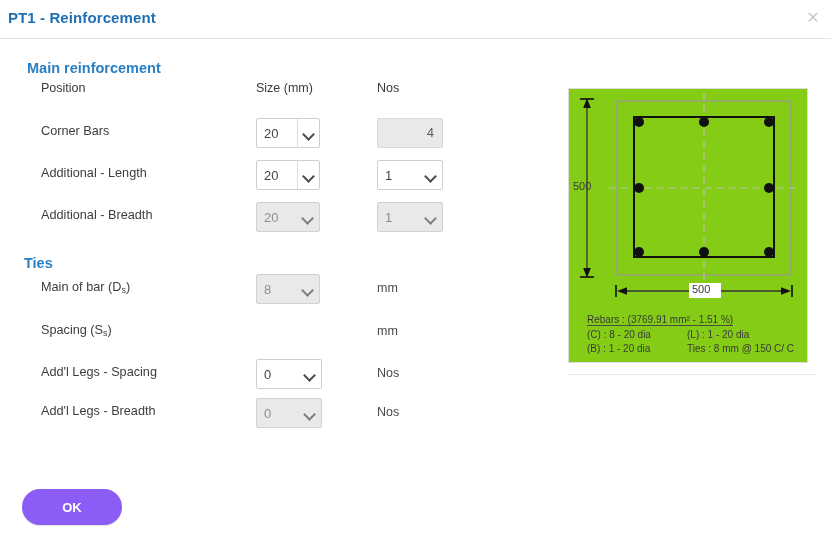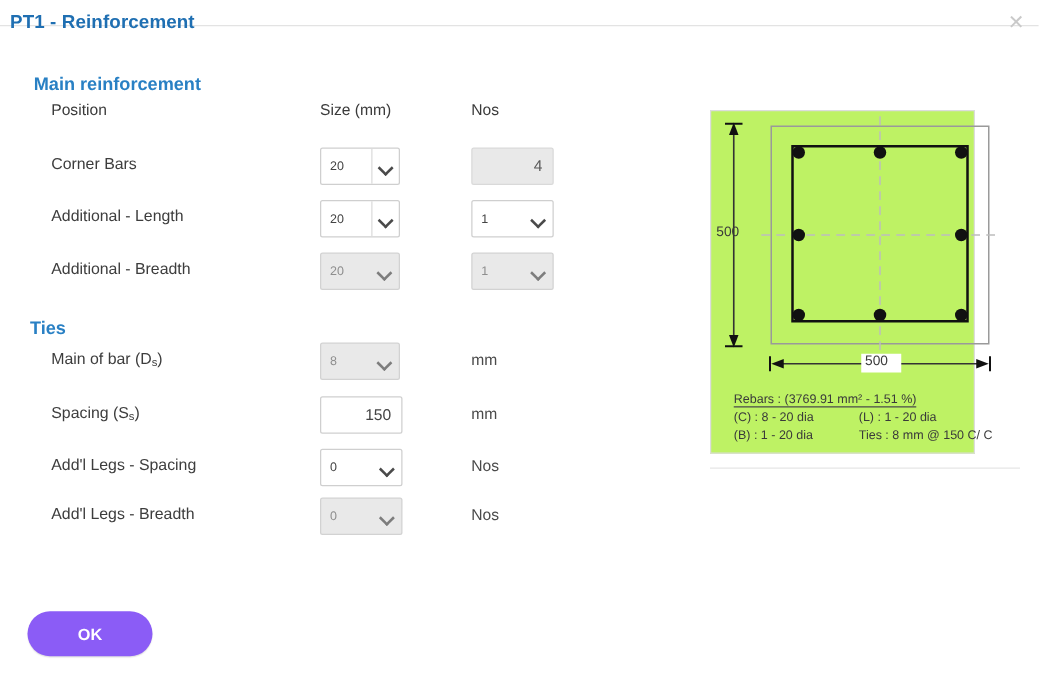--- a/index.html
+++ b/index.html
@@ -7,21 +7,21 @@
     margin: 0; padding: 0;
     width: 831px; height: 545px;
     background: #ffffff;
     font-family: "Liberation Sans", sans-serif;
     overflow: hidden;
   }
   #root { position: relative; width: 831px; height: 545px; background:#fff; }
 
   
   .dlg-header {
-    position: absolute; left: 0; top: 0; width: 831px; height: 21px;
+    position: absolute; left: 0; top: 0; width: 831px; height: 39px;
     border-bottom: 1px solid #e3e3e3;
   }
   .dlg-title {
     position: absolute; left: 8px; top: 9px;
     font-size: 15px; font-weight: bold; color: #1f6fb2;
     letter-spacing: .1px; white-space: nowrap;
   }
   .close-btn {
     position: absolute; right: 7px; top: 7px;
     width: 22px; height: 22px; line-height: 22px; text-align: center;
@@ -52,21 +52,21 @@
     font-size: 12.7px; color: #3d3d3d; white-space: nowrap;
   }
   .row-label sub { font-size: 9px; vertical-align: -2px; }
   .sel {
     width: 64px; height: 30px;
     border: 1px solid #cfcfcf; background: #ffffff; border-radius: 2px;
     position: absolute;
   }
   .sel .val {
     position: absolute; left: 7px; top: 6px;
-    font-size: 10px; color: #444; line-height: 17px;
+    font-size: 13px; color: #444; line-height: 17px;
   }
   .sel .caret {
     position: absolute; right: 0px; top: 0px; width: 22px; height: 28px;
     border-left: 1px solid #dcdcdc;
   }
   .sel .caret::after {
     content: ""; position: absolute; left: 6px; top: 11px;
     width: 7px; height: 7px;
     border-left: 2px solid #4a4a4a; border-bottom: 2px solid #4a4a4a;
     transform: rotate(-45deg);
@@ -99,22 +99,22 @@
     width: 100px; height: 36px; border-radius: 18px;
     background: #8b5cf6; border: none; cursor: pointer;
     color: #ffffff; font-size: 13px; font-weight: bold;
     font-family: "Liberation Sans", sans-serif;
     box-shadow: 0 1px 1px rgba(0,0,0,.12);
   }
 
   
   .diag-panel {
     position: absolute; left: 568px; top: 88px;
-    width: 212px; height: 275px;
-    border: 1px solid #dcdcdc; background: #bef264;
+    width: 240px; height: 275px;
+    border: 1px solid #dcdcdc; background: #84cc16;
   }
   .diag-sep {
     position: absolute; left: 568px; top: 374px; width: 248px;
     border-top: 1px solid #e6e6e6;
   }
   .diag-svg { position: absolute; left: 0; top: 0; }
   .cap { position: absolute; font-size: 10px; color: #3a3a3a; white-space: nowrap;
          font-family: "Liberation Sans", sans-serif; }
   .cap-underline { border-bottom: 1px solid #4a4a4a; padding-bottom: 0px; }
 </style>
@@ -175,23 +175,20 @@
     <div class="row-label"><span>Main of bar (D</span><sub>s</sub><span>)</span></div>
     <div class="sel disabled" style="left:256px;top:0">
       <span class="val">8</span>
       <span class="caret"></span>
     </div>
     <div class="unit" style="left:377px;top:7px">mm</div>
   </div>
 
   <div class="row" style="top:317px">
     <div class="row-label"><span>Spacing (S</span><sub>s</sub><span>)</span></div>
-    <div class="txt" style="left:256px;top:0;width:66px">
-      <span class="val">150</span>
-    </div>
     <div class="unit" style="left:377px;top:7px">mm</div>
   </div>
 
   <div class="row" style="top:359px">
     <div class="row-label">Add'l Legs - Spacing</div>
     <div class="sel wide nocaretline" style="left:256px;top:0">
       <span class="val">0</span>
       <span class="caret"></span>
     </div>
     <div class="unit" style="left:377px;top:7px">Nos</div>

